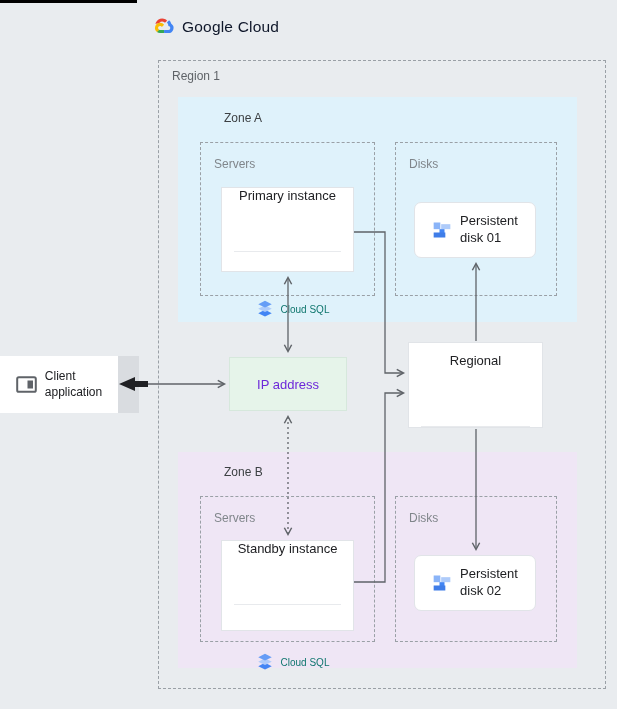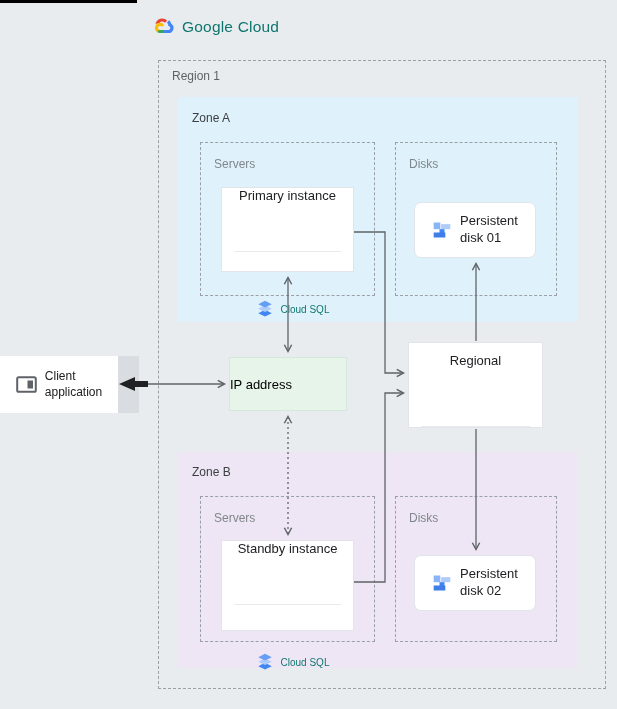--- a/index.html
+++ b/index.html
@@ -1,40 +1,40 @@
 <!DOCTYPE html>
 <html><head>
 <meta charset="utf-8">
 <style>
   * { margin:0; padding:0; box-sizing:border-box; }
   html,body { background:#ffffff; }
   body { font-family:"Liberation Sans", sans-serif; }
   .page { position:relative; width:617px; height:709px; background:#e9ecef; overflow:hidden; }
   .lbl { position:absolute; font-size:12px; color:#5f6368; white-space:nowrap; }
-  .zone-lbl { color:#3c4043; }
+  .zone-lbl { color:#3c4043;margin-left:32px; }
   .group-lbl { color:#80868b; }
   .dashed { position:absolute; border:1px dashed #9aa0a6; }
   .zone { position:absolute; }
   .card { position:absolute; background:#ffffff; border:1px solid #e1e4e8; display:flex;gap:48px; }
   .inst-card { flex-direction:column; }
   .inst-title { height:45px; display:flex; align-items:center; justify-content:center;
                 font-size:13px; color:#202124; }
   .divider { border-top:1px solid #e8eaed; margin:0 12px; }
   .inst-sub { flex:1; display:flex; align-items:center; justify-content:center; gap:7px;
               font-size:10px; color:#0f766e;margin-left:10px; }
   .disk-card { align-items:center; justify-content:center; gap:8px;
                font-size:13px; color:#202124;border-radius:7px; }
   .two-line { line-height:1.3; }
   .ip-box { position:absolute; background:#e6f4ea; border:1px solid #d6e8dc;
-            display:flex; align-items:center; justify-content:flex-start;
-            font-size:13px; color:#000000; }
+            display:flex; align-items:center; justify-content:center;
+            font-size:13px; color:#6d28d9; }
   .client-card { align-items:center; justify-content:center; gap:8px;
                  font-size:12px; color:#202124; }
   .brand { position:absolute; left:154px; top:16px; display:flex; align-items:center; gap:7px; }
-  .brand-text { font-size:15.5px; color:#0f766e; letter-spacing:.2px; }
+  .brand-text { font-size:15.5px; color:#0f172a; letter-spacing:.2px; }
   .topbar { position:absolute; left:0; top:0; width:137px; height:3px; background:#000; }
   .gray-block { position:absolute; left:118px; top:356px; width:21px; height:57px; background:#d9dce0; }
   svg.overlay { position:absolute; left:0; top:0; pointer-events:none; }
 </style>
 </head>
 <body>
 
 <div class="page">
 
   <div class="topbar"></div>

